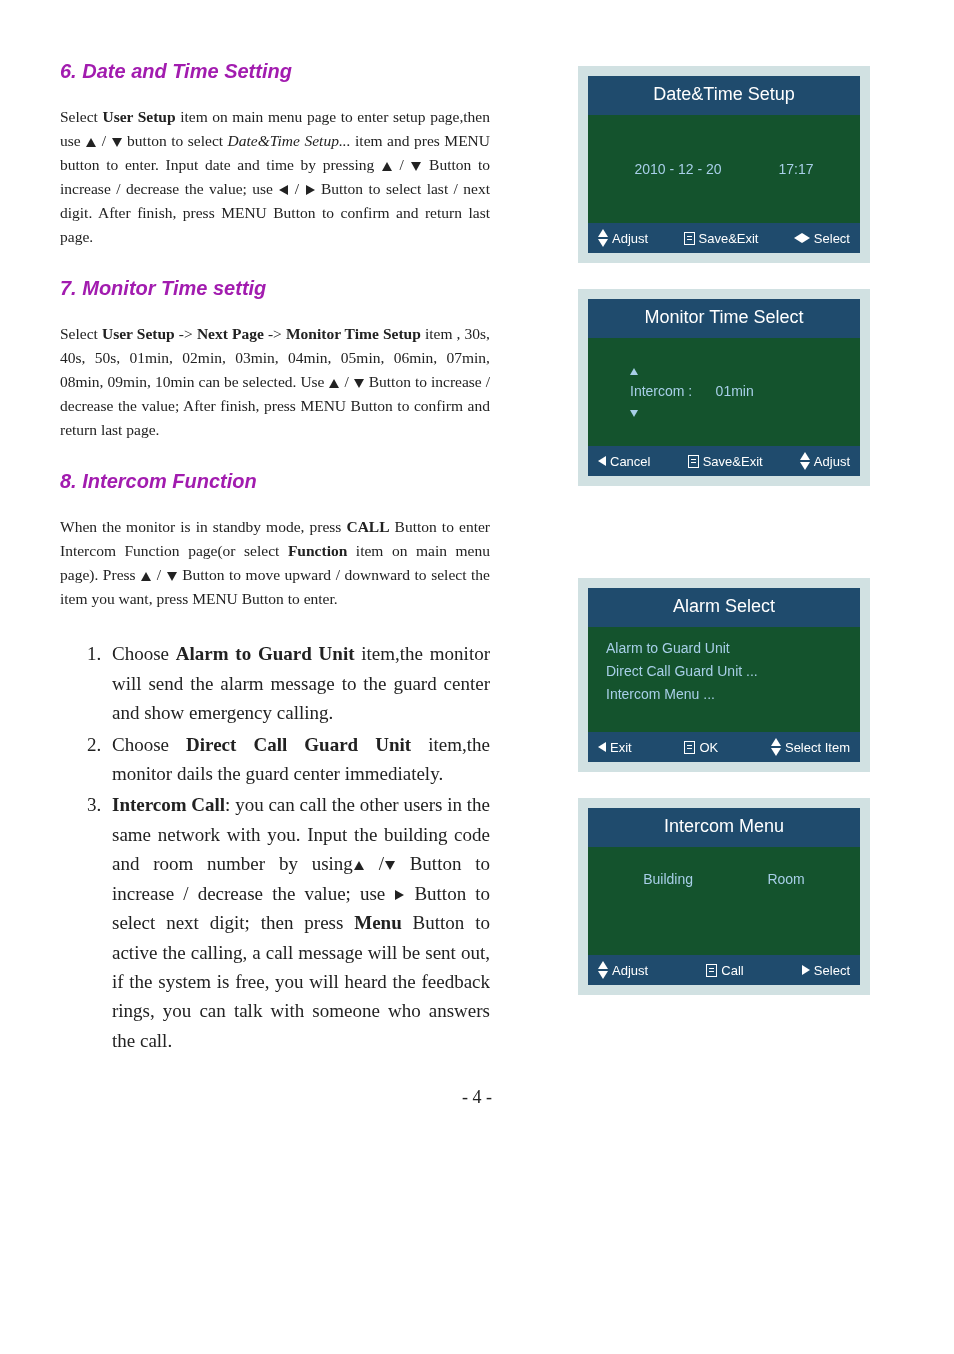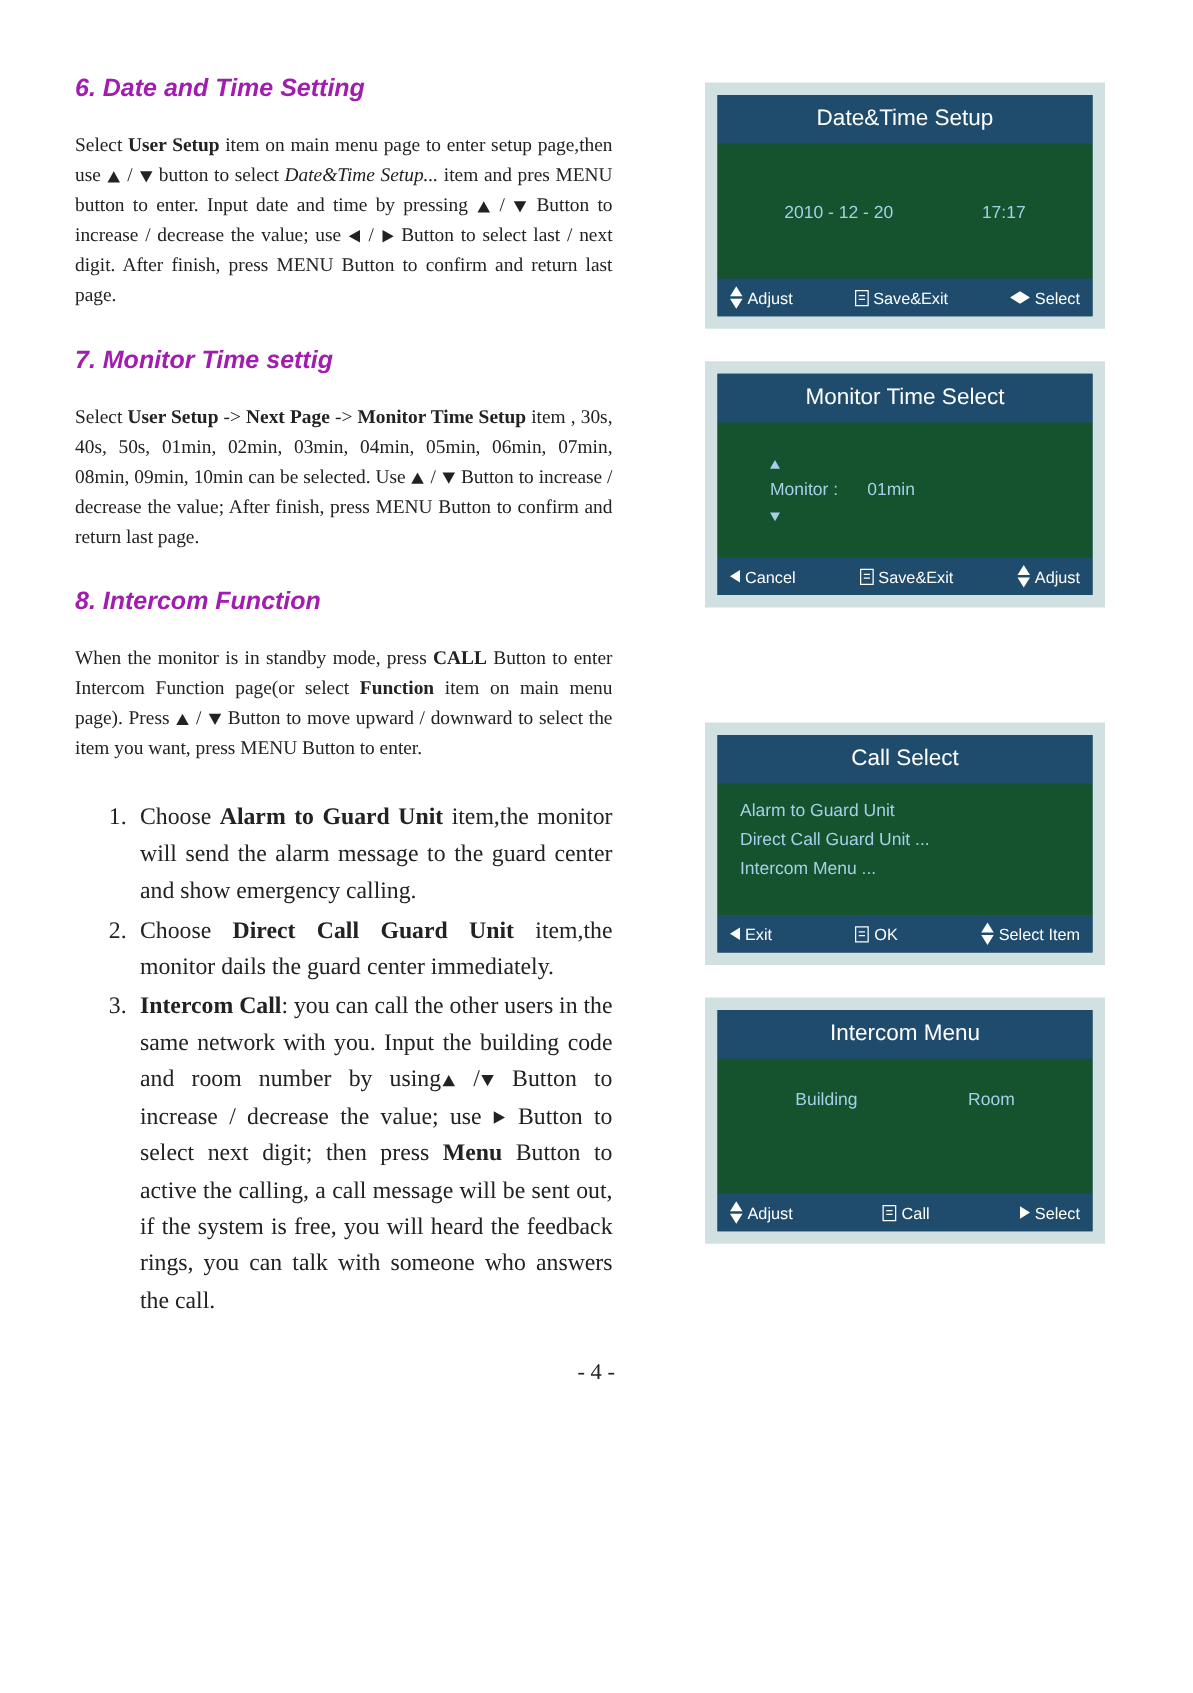--- a/index.html
+++ b/index.html
@@ -48,21 +48,21 @@
     margin: 0;
   }
   ol.numlist li { margin-bottom: 2px; padding-left: 6px; }
   .pagenum {
     text-align: center;
     font-size: 18px;
     margin-top: 30px;
   }
   
   .panel {
-    width: 320px;
+    width: 292px;
     margin: 0 auto 26px auto;
     background: #d1e1e2;
     padding: 10px;
     box-sizing: border-box;
   }
   .screen {
     background: #1f4b6d;
     color: #fff;
     font-family: Verdana, Arial, sans-serif;
     font-size: 14px;
@@ -200,21 +200,21 @@
           </div>
         </div>
       </div>
     </div>
 
     <div class="panel">
       <div class="screen">
         <div class="title-row">Monitor Time Select</div>
         <div class="content content-faded center">
           <div><span class="tri tri-up-sm"></span></div>
-          <div><span>Monitor :</span>&nbsp;&nbsp;&nbsp;&nbsp;&nbsp;&nbsp;<span>01min</span></div>
+          <div><span>Intercom :</span>&nbsp;&nbsp;&nbsp;&nbsp;&nbsp;&nbsp;<span>01min</span></div>
           <div><span class="tri tri-down-sm"></span></div>
         </div>
         <div class="footer">
           <div class="grp">
             <span class="tri tri-left"></span>
             <span>Cancel</span>
           </div>
           <div class="grp">
             <span class="docicon"></span>
             <span>Save&amp;Exit</span>
@@ -227,21 +227,21 @@
             <span>Adjust</span>
           </div>
         </div>
       </div>
     </div>
 
     <div class="spacer-large"></div>
 
     <div class="panel">
       <div class="screen">
-        <div class="title-row">Call Select</div>
+        <div class="title-row">Alarm Select</div>
         <div class="content content-faded" style="padding-top:10px; padding-bottom:26px;">
           <div class="list-line">Alarm to Guard Unit</div>
           <div class="list-line">Direct Call  Guard Unit ...</div>
           <div class="list-line">Intercom Menu ...</div>
         </div>
         <div class="footer">
           <div class="grp">
             <span class="tri tri-left"></span>
             <span>Exit</span>
           </div>

